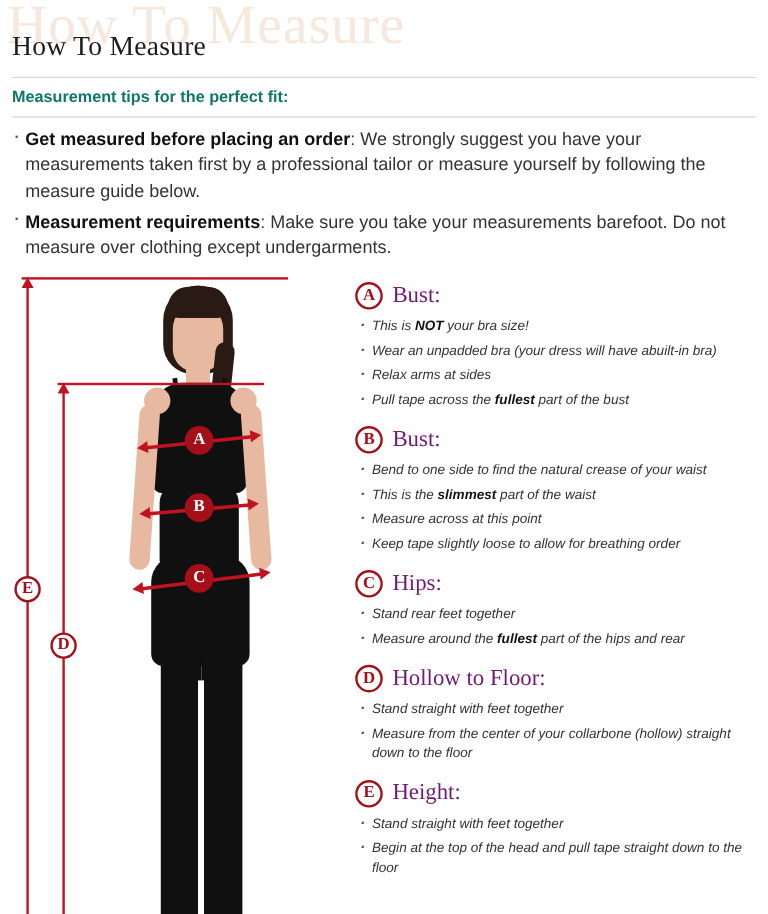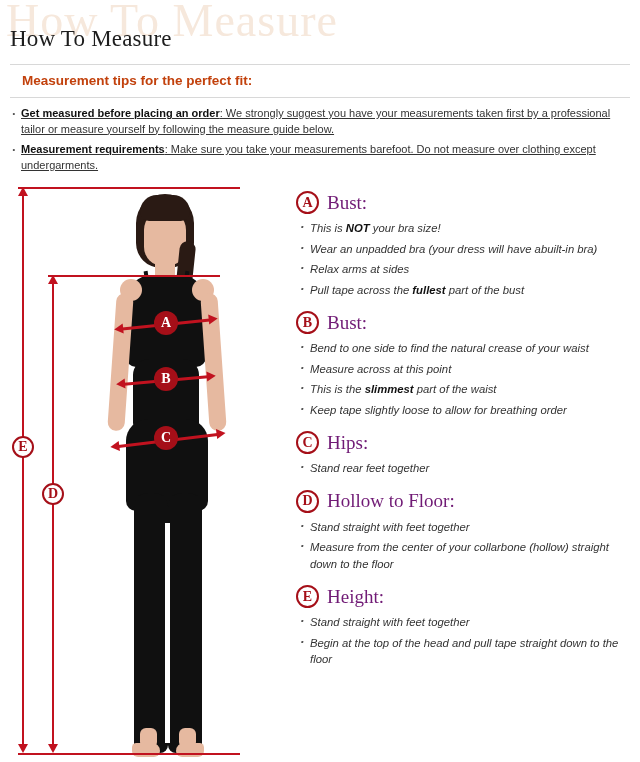--- a/index.html
+++ b/index.html
@@ -35,36 +35,35 @@
     font-family: "Liberation Serif", serif;
     font-size: 23px;
     font-weight: normal;
     color: #1d1d1d;
     margin: 0 0 12px 0;
     letter-spacing: .2px;
   }
   .subtitle {
     font-size: 13.5px;
     font-weight: bold;
-    color: #c2410c;
-    margin: 0 0 9px 12px;
+    color: #0f766e;
+    margin: 0 0 9px 0;
   }
   .hrule {
     border: 0;
     border-top: 1px solid #d8d8d8;
     margin: 0 0 8px 0;
   }
   .tip {
-    font-size: 11px;
+    font-size: 15px;
     line-height: 1.42;
     color: #333;
     margin: 0 0 5px 0;
     padding-left: 11px;
     position: relative;
-    text-decoration: underline;
   }
   .tip::before {
     content: "\00B7";
     position: absolute;
     left: 2px;
     top: -1px;
     font-weight: bold;
     font-size: 13px;
     color: #555;
   }
@@ -355,31 +354,32 @@
       <p class="bullet"><span>Relax arms at sides</span><b></b><span></span></p>
       <p class="bullet"><span>Pull tape across the </span><b>fullest</b><span> part of the bust</span></p>
     </div>
 
     <div class="section">
       <div class="sec-head">
         <div class="sec-letter">B</div>
         <div class="sec-title">Bust:</div>
       </div>
       <p class="bullet"><span>Bend to one side to find the natural crease of your waist</span><b></b><span></span></p>
+      <p class="bullet"><span>This is the </span><b>slimmest</b><span> part of the waist</span></p>
       <p class="bullet"><span>Measure across at this point</span><b></b><span></span></p>
-      <p class="bullet"><span>This is the </span><b>slimmest</b><span> part of the waist</span></p>
       <p class="bullet"><span>Keep tape slightly loose to allow for breathing order</span><b></b><span></span></p>
     </div>
 
     <div class="section">
       <div class="sec-head">
         <div class="sec-letter">C</div>
         <div class="sec-title">Hips:</div>
       </div>
       <p class="bullet"><span>Stand rear feet together</span><b></b><span></span></p>
+      <p class="bullet"><span>Measure around the </span><b>fullest</b><span> part of the hips and rear</span></p>
     </div>
 
     <div class="section">
       <div class="sec-head">
         <div class="sec-letter">D</div>
         <div class="sec-title">Hollow to Floor:</div>
       </div>
       <p class="bullet"><span>Stand straight with feet together</span><b></b><span></span></p>
       <p class="bullet"><span>Measure from the center of your collarbone (hollow) straight down to the floor</span><b></b><span></span></p>
     </div>

